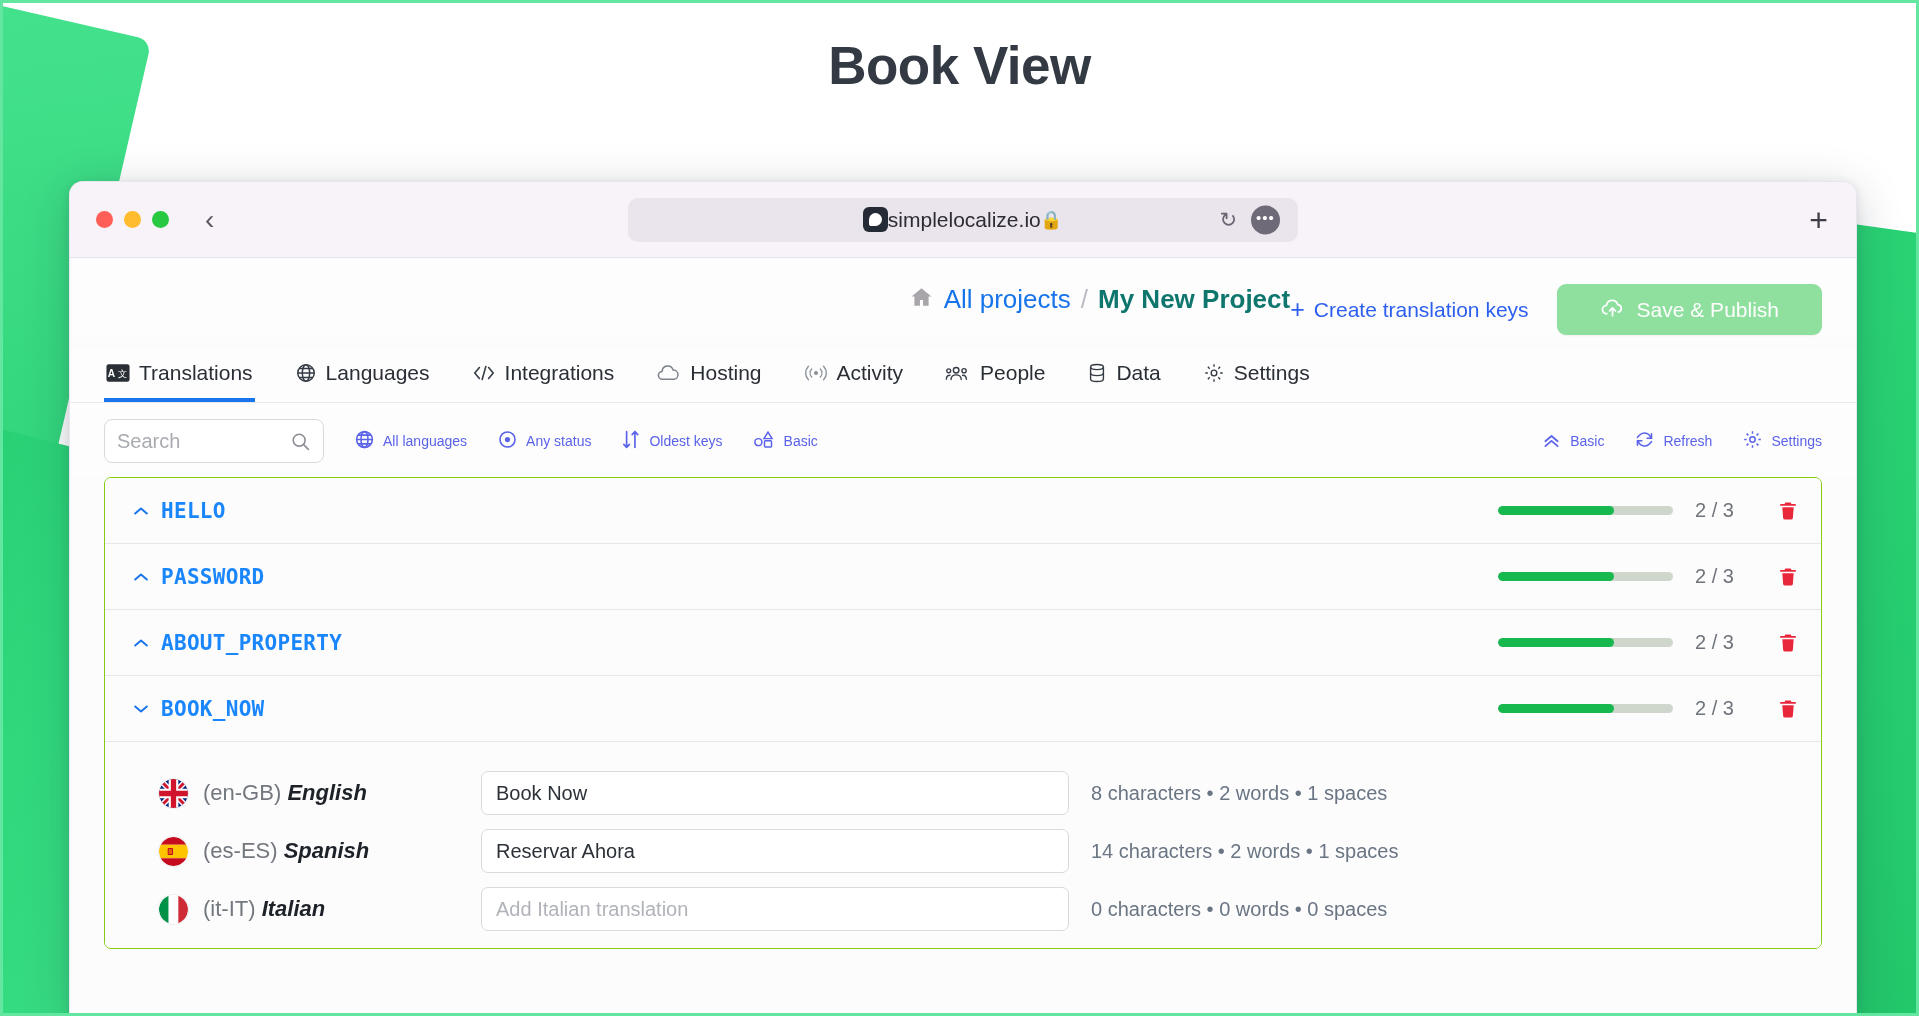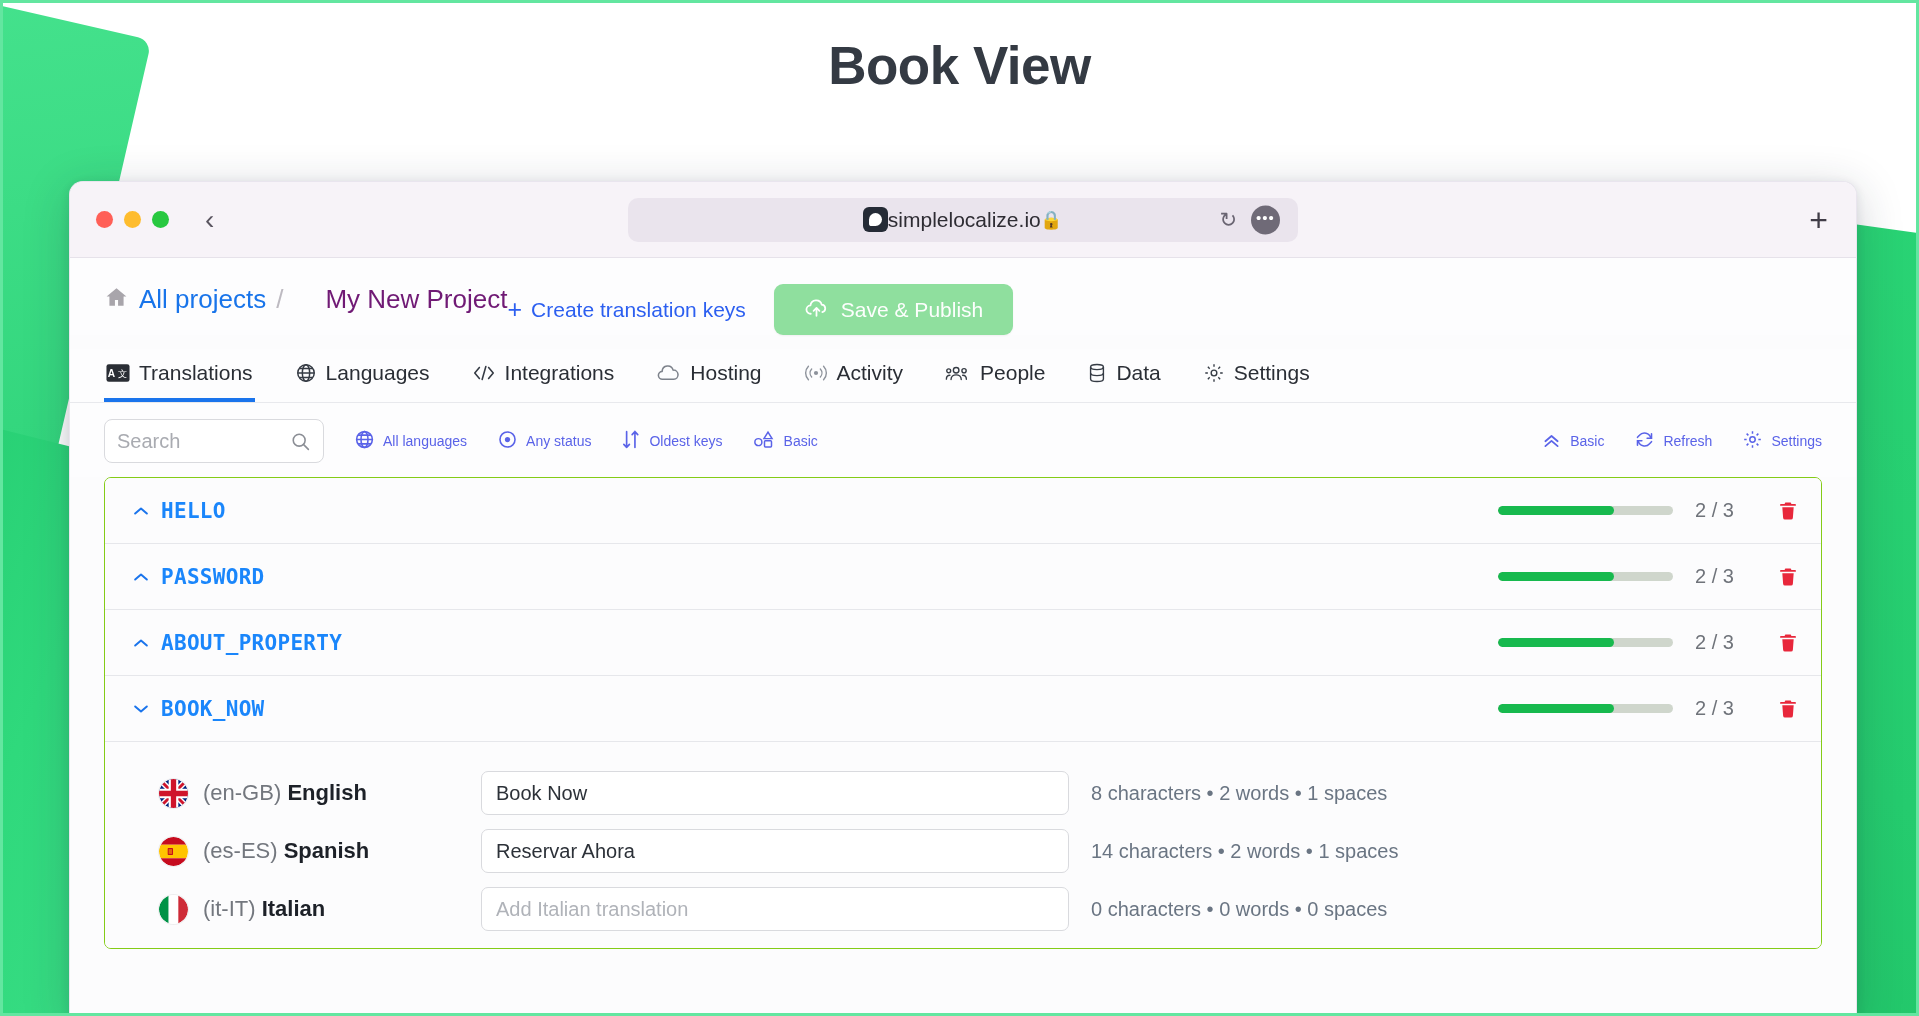--- a/index.html
+++ b/index.html
@@ -149,44 +149,44 @@
     font-size: 32px; color: #403c47; font-weight: 300;
     line-height: 1;
   }
 
   
   .app-header {
     padding: 26px 34px 0 34px;
     background: #fdfdfe;
     display: flex;
     align-items: flex-start;
-    justify-content: flex-start;
+    justify-content: flex-end;
   }
   .breadcrumb {
     display: flex; align-items: center; gap: 10px;
     font-size: 26px;
   }
   .home-icon { color: #a8a5ab; font-size: 25px; line-height: 1; }
   .bc-all { color: #1874ea; }
   .bc-sep { color: #bdbac1; }
-  .bc-current { color: #701a75; font-weight: normal; margin-left: 32px; }
+  .bc-current { color: #0f766e; font-weight: bold; }
 
   .header-actions { display: flex; align-items: center; gap: 28px; }
   .create-keys {
     color: #2c5ff0; font-size: 21px;
     display: flex; align-items: center; gap: 9px;
   }
   .create-keys .plus { font-size: 25px; font-weight: 400; }
   .save-publish {
     background: #8fdf9e;
     color: #fdfefd;
     border: none;
     border-radius: 9px;
     height: 51px;
-    padding: 0 30px;
+    padding: 0 43px;
     font-size: 21px;
     display: flex; align-items: center; gap: 12px;
     font-family: "Liberation Sans", sans-serif;
     cursor: pointer;
     box-shadow: 0 1px 2px rgba(0,0,0,0.05);
   }
 
   
   .tab-bar {
     display: flex;
@@ -306,21 +306,21 @@
     width: 29px; height: 29px;
     border-radius: 50%;
     overflow: hidden;
     flex: none;
     position: relative;
     box-shadow: 0 0 0 1px rgba(0,0,0,0.06);
   }
   .flag svg { display: block; width: 100%; height: 100%; }
   .lang-label { font-size: 22px; }
   .lang-code { color: #73777e; text-align: right; }
-  .lang-name { color: #1d2128; font-weight: bold; }
+  .lang-name { color: #1d2128; font-weight: bold; font-style: italic; }
 
   .trans-input {
     width: 588px; height: 44px;
     border: 1px solid #d9dade;
     border-radius: 7px;
     background: #fff;
     font-size: 20px;
     color: #2c3views;
     color: #2c3138;
     padding: 0 14px;

